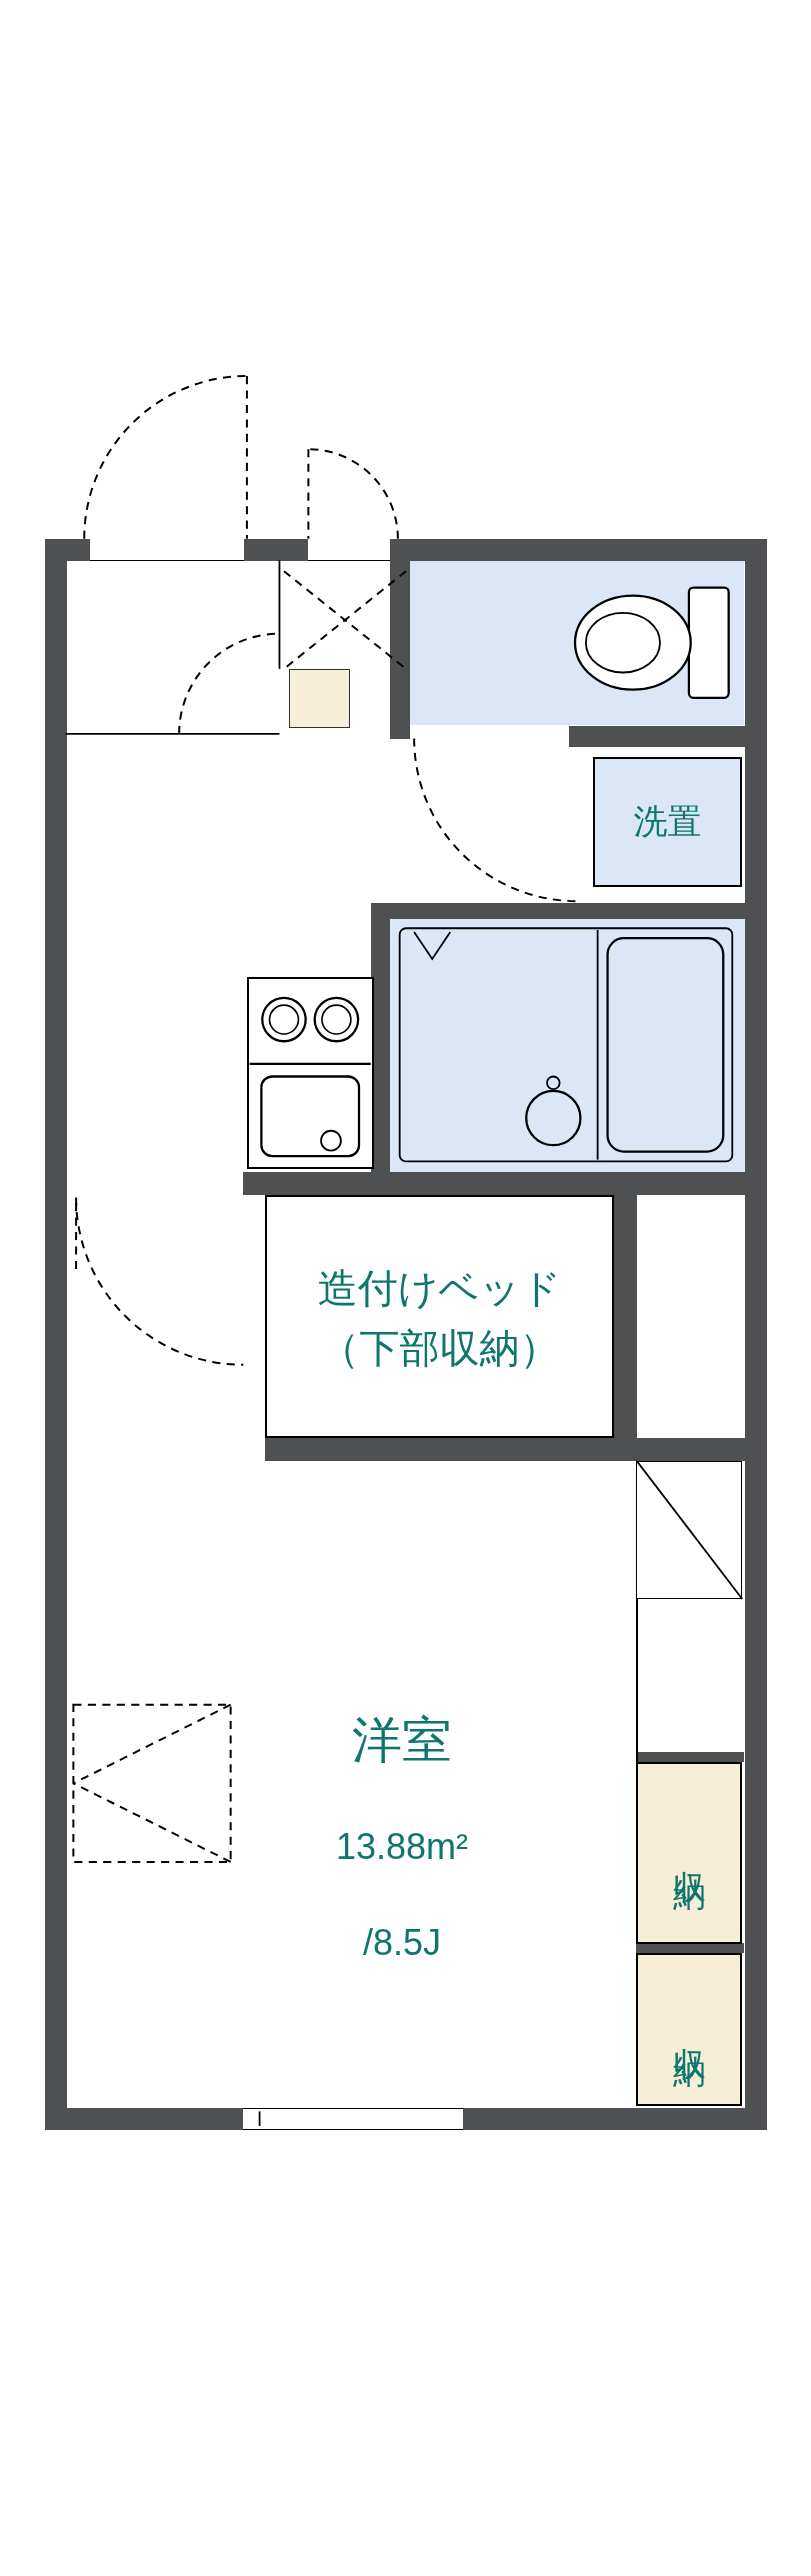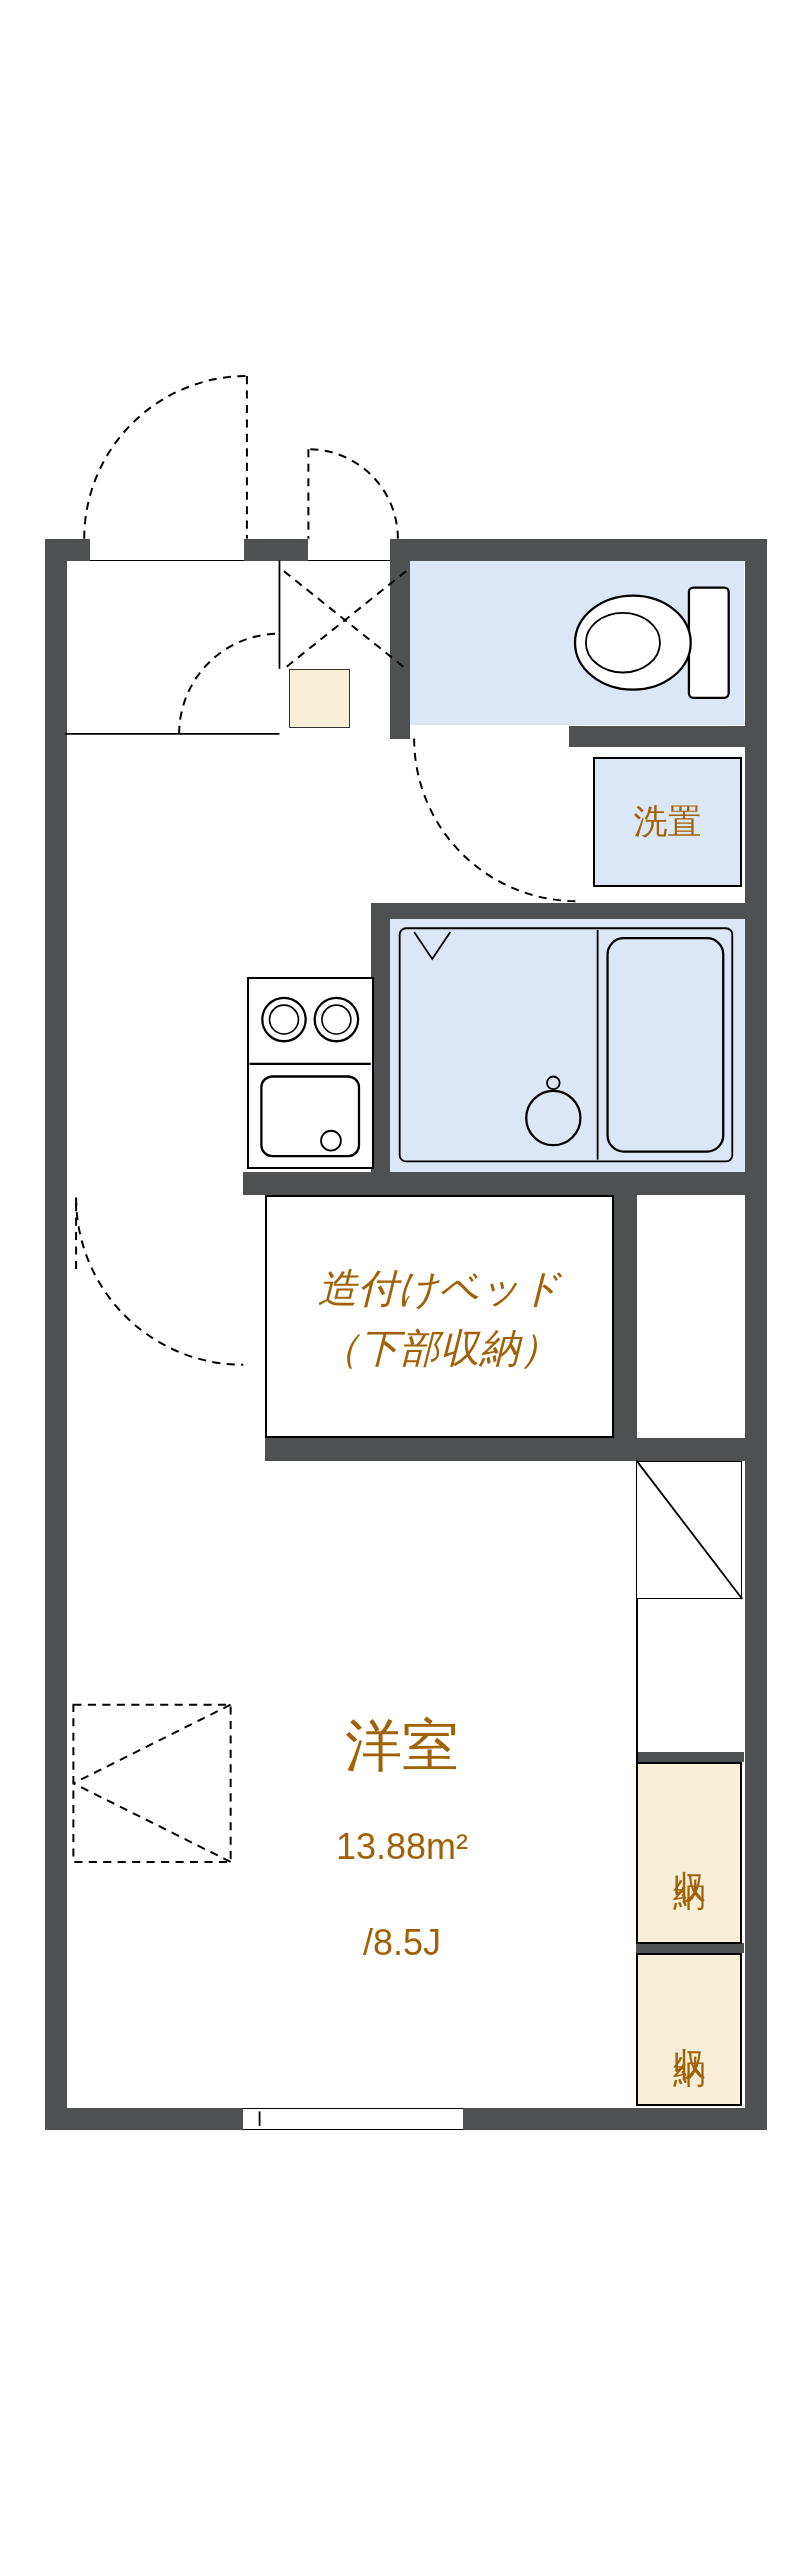--- a/index.html
+++ b/index.html
@@ -1,34 +1,34 @@
 <!DOCTYPE html>
 <html style="--wall: #4f5052; --water: #dbe7f6; --storage: #f6eed6;font-size:14.5px"><head>
 <meta charset="utf-8">
 <style>
   html,body{margin:0;padding:0;background:#fff;}
   #plan{
     position:relative;width:773px;height:2576px;background:#fff;overflow:hidden;
-    font-family:"Liberation Sans",sans-serif;color:#a16207;
+    font-family:"Liberation Sans",sans-serif;color:#0f766e;
   }
   .wall{position:absolute;background:var(--wall,#4f5052);}
   .fill{position:absolute;box-sizing:border-box;}
   .water{background:var(--water,#dbe7f6);}
   .cream{background:var(--storage,#f6eed6);}
   .box{position:absolute;background:#fff;border:2.7px solid #000;box-sizing:border-box;}
   .thinbox{position:absolute;background:#fff;border:1.8px solid #000;box-sizing:border-box;}
   .thinline{position:absolute;background:#000;}
   .opening{position:absolute;background:#fff;box-sizing:border-box;border-bottom:1.8px solid #000;}
   .window{position:absolute;background:#fff;box-sizing:border-box;border-top:1.8px solid #000;border-bottom:1.8px solid #000;}
   .label{position:absolute;text-align:center;line-height:1.3;}
   .flexc{display:flex;align-items:center;justify-content:center;}
   .vtext{writing-mode:vertical-rl;text-orientation:upright;letter-spacing:9px;font-size:33px;}
   .washer-label{font-size:34px;}
   .bed-label{font-size:40px;line-height:1.5;}
-  .room-name{font-size:57px;}
+  .room-name{font-size:50px;}
   .room-area{font-size:36px;}
   svg.overlay{position:absolute;left:0;top:0;pointer-events:none;}
   .dash{fill:none;stroke:#000;stroke-width:2.2;stroke-dasharray:9 7;}
   .solid{fill:none;stroke:#000;}
   .fixture{fill:#fff;stroke:#000;stroke-width:2.5;}
 </style>
 </head>
 <body>
 
 <div id="plan">
@@ -53,21 +53,21 @@
   <div class="wall" style="left:614px;top:1195px;width:22.6px;height:266px;"></div>
   <div class="wall" style="left:265px;top:1438px;width:480px;height:22.6px;"></div>
   <div class="wall" style="left:636px;top:1752px;width:108px;height:10px;"></div>
   <div class="wall" style="left:636px;top:1943px;width:108px;height:10px;"></div>
 
   <div class="fill water flexc" style="left:593px;top:757px;width:149px;height:130px;border:2.7px solid #000;">
     <span class="washer-label">洗置</span>
   </div>
 
   <div class="box" style="left:265px;top:1195px;width:349px;height:243px;"></div>
-  <div class="label bed-label" style="left:265px;top:1258px;width:349px;font-style:italic;">
+  <div class="label bed-label" style="left:265px;top:1258px;width:349px;">
     <div>造付けベッド</div>
     <div>（下部収納）</div>
   </div>
 
   <div class="thinbox" style="left:636px;top:1461px;width:106px;height:138px;"></div>
   <div class="thinline" style="left:636px;top:1599px;width:1.8px;height:163px;"></div>
 
   <div class="fill cream flexc" style="left:636px;top:1762px;width:106px;height:182px;border:2.3px solid #000;">
     <span class="vtext">収納</span>
   </div>

